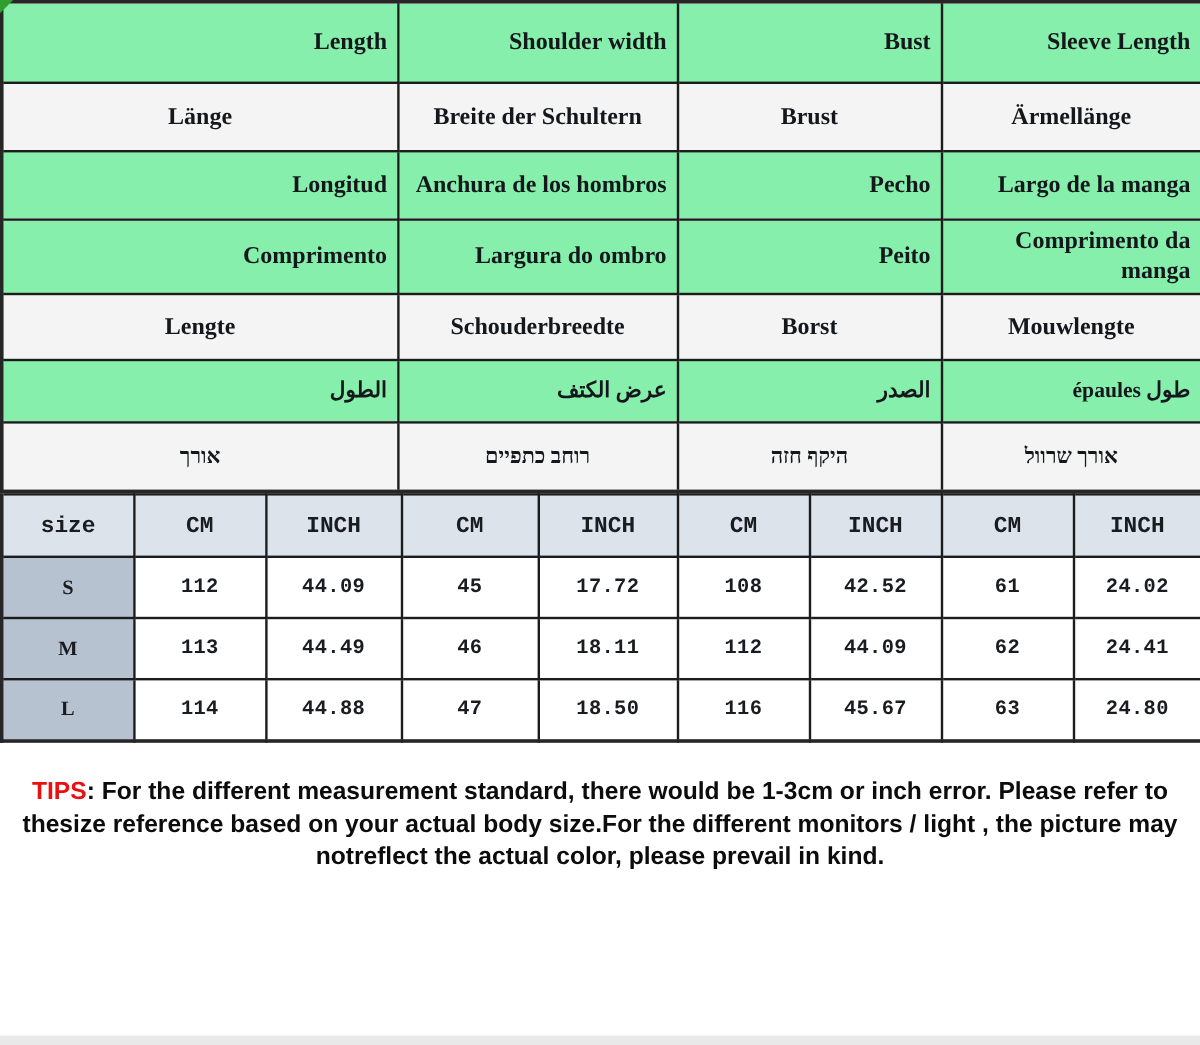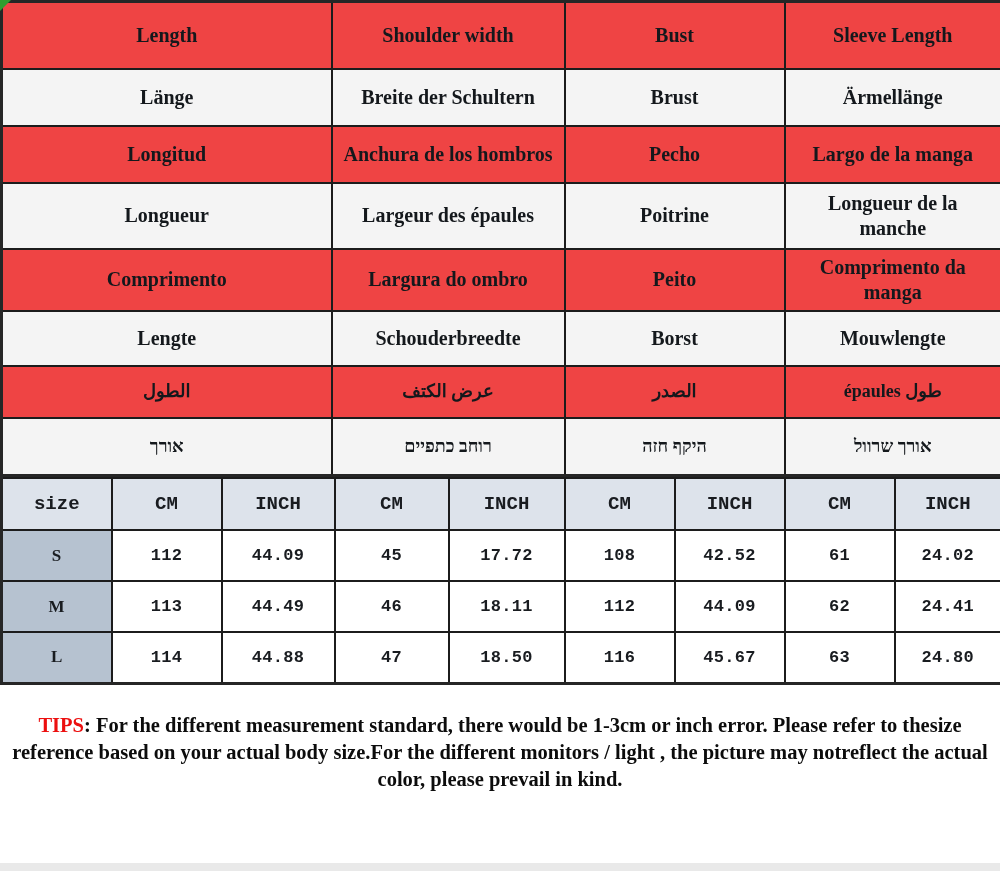--- a/index.html
+++ b/index.html
@@ -45,21 +45,21 @@
     font-size: 23px;
     letter-spacing: 0.5px;
     color: #111;
   }
   .measure-table td {
     font-weight: 700;
     font-size: 20px;
     color: #14181c;
     line-height: 1.25;
   }
-  tr.shade-gray  td { background: #ef4444; }
+  tr.shade-gray  td { background: #86efac; text-align: right; }
   tr.shade-light td { background: #f4f4f4; }
   tr.row-rtl td {
     font-family: Liberation Serif, serif;
     font-size: 18px;
     direction: rtl;
   }
   
   tr.r-en td { height: 67px; }
   tr.r-de td { height: 57px; }
   tr.r-es td { height: 57px; }
@@ -87,21 +87,21 @@
   .size-table tr.data td { height: 51px; font-size: 17px; letter-spacing: 0.3px; }
   .size-table td.size-label {
     background: #b6c2d0;
     font-family: "Liberation Serif", serif;
     font-size: 21px;
   }
 
   .tips {
     padding: 27px 4px 0 4px;
     text-align: center;
-    font-family: Liberation Serif, serif;
+    font-family: Liberation Sans, sans-serif;
     font-weight: 700;
     font-size: 20.5px;
     line-height: 27px;
     color: #0c0c0c;
   }
   .tips .tips-label { color: #ec0f0f; }
 
   .bottom-strip {
     position: absolute; left: 0; bottom: 0;
     width: 1000px; height: 8px;
@@ -132,26 +132,20 @@
         <td>Länge</td>
         <td>Breite der Schultern</td>
         <td>Brust</td>
         <td>Ärmellänge</td>
       </tr>
       <tr class="shade-gray r-es">
         <td>Longitud</td>
         <td>Anchura de los hombros</td>
         <td>Pecho</td>
         <td>Largo de la manga</td>
-      </tr>
-      <tr class="shade-light r-fr">
-        <td>Longueur</td>
-        <td>Largeur des épaules</td>
-        <td>Poitrine</td>
-        <td>Longueur de la manche</td>
       </tr>
       <tr class="shade-gray r-pt">
         <td>Comprimento</td>
         <td>Largura do ombro</td>
         <td>Peito</td>
         <td>Comprimento da manga</td>
       </tr>
       <tr class="shade-light r-nl">
         <td>Lengte</td>
         <td>Schouderbreedte</td>

